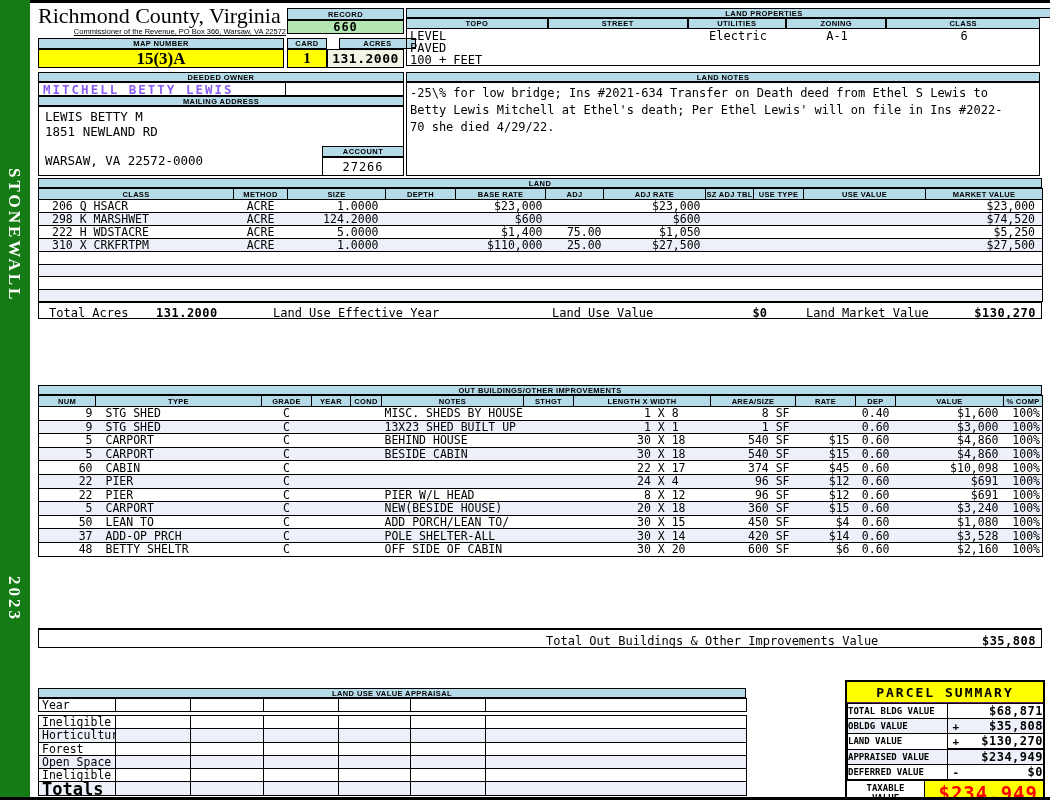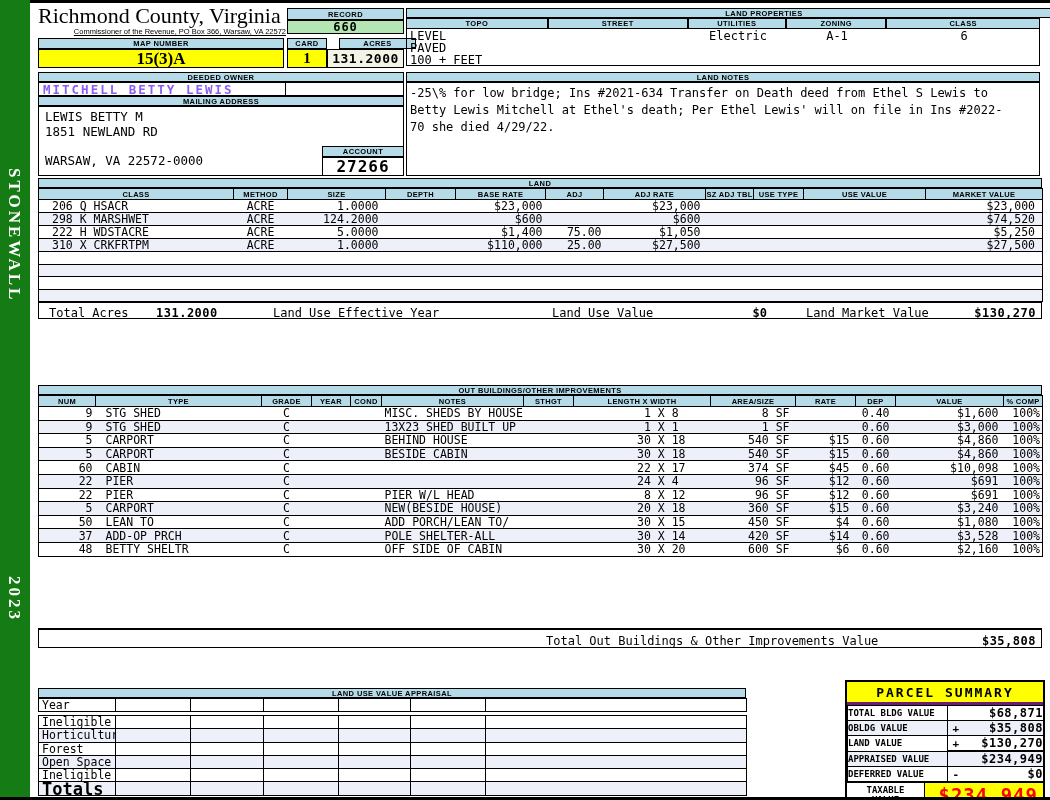--- a/index.html
+++ b/index.html
@@ -34,21 +34,21 @@
   .totalbox{border:1px solid #000;border-top:2px solid #000;background:#fff;font:12px "DejaVu Sans Mono",monospace;}
   .totalbox span{position:absolute;top:3px;white-space:pre;}
   .b{font-weight:bold;}
   
   table.lu{border-collapse:collapse;table-layout:fixed;width:100%;}
   table.lu td{border:1px solid #000;height:12.3px;padding:0 2px;overflow:hidden;
      font:11.5px/12px "DejaVu Sans Mono",monospace;}
   tbody.lurows tr:last-child td:first-child{font-weight:bold;font-size:17px;}
   
   .parcel{border:2px solid #000;background:#fff;}
-  .parcel-hdr{height:20px;background:#ffff00;border-bottom:3px solid #701a75;
+  .parcel-hdr{height:20px;background:#ffff00;border-bottom:1px solid #701a75;
      display:flex;align-items:center;justify-content:center;
      font:bold 13px "DejaVu Sans Mono",monospace;letter-spacing:2px;}
   table.ps{border-collapse:collapse;table-layout:fixed;width:100%;}
   table.ps td{border:1px solid #000;height:14px;padding:0;overflow:hidden;white-space:pre;}
   td.ps-l{font:bold 9px "DejaVu Sans Mono",monospace;padding-left:2px;}
   td.ps-o{font:bold 11px "DejaVu Sans Mono",monospace;text-align:center;border-right:none!important;}
   td.ps-v{font:bold 12px "DejaVu Sans Mono",monospace;text-align:right;padding-right:3px;
           letter-spacing:.5px;border-left:none!important;}
   table.ps tr:nth-child(even) td{background:#edf0f9;}
   table.ps tr:nth-child(3) td.ps-o,table.ps tr:nth-child(3) td.ps-v{border-bottom:2px solid #000;}
@@ -108,21 +108,21 @@
     <div style="position:absolute;left:246px;top:0;width:1px;height:13px;background:#000;"></div>
   </div>
   <div class="abs hdr" style="left:38px;top:96px;width:366px;height:10px;">MAILING ADDRESS</div>
   <div class="abs" style="left:38px;top:106px;width:366px;height:70px;border:1px solid #000;padding:3px 6px;font:12.5px/14.5px 'DejaVu Sans Mono',monospace;">
     <div>LEWIS BETTY M</div>
     <div>1851 NEWLAND RD</div>
     <div>&nbsp;</div>
     <div>WARSAW, VA 22572-0000</div>
   </div>
   <div class="abs hdr" style="left:322px;top:146px;width:82px;height:11px;">ACCOUNT</div>
-  <div class="abs valbox mono" style="left:322px;top:157px;width:82px;height:19px;font-weight:bold;font-size:16px;letter-spacing:1px;background:#fff;">27266</div>
+  <div class="abs valbox mono" style="left:322px;top:157px;width:82px;height:19px;font-weight:normal;font-size:12px;letter-spacing:1px;background:#fff;">27266</div>
 
   <div class="abs hdr" style="left:406px;top:72px;width:634px;height:10px;">LAND NOTES</div>
   <div class="abs" style="left:406px;top:82px;width:634px;height:94px;border:1px solid #000;padding:2px 3px;">
     <div class="notes" style="width:602px;">-25\% for low bridge; Ins #2021-634 Transfer on Death deed from Ethel S Lewis to Betty Lewis Mitchell at Ethel's death; Per Ethel Lewis' will on file in Ins #2022-70 she died 4/29/22.</div>
   </div>
 
   <div class="abs hdr" style="left:38px;top:178px;width:1004px;height:10px;">LAND</div>
   <div class="abs" style="left:38px;top:188px;width:1004px;">
     <table class="dt land">
       <colgroup>

